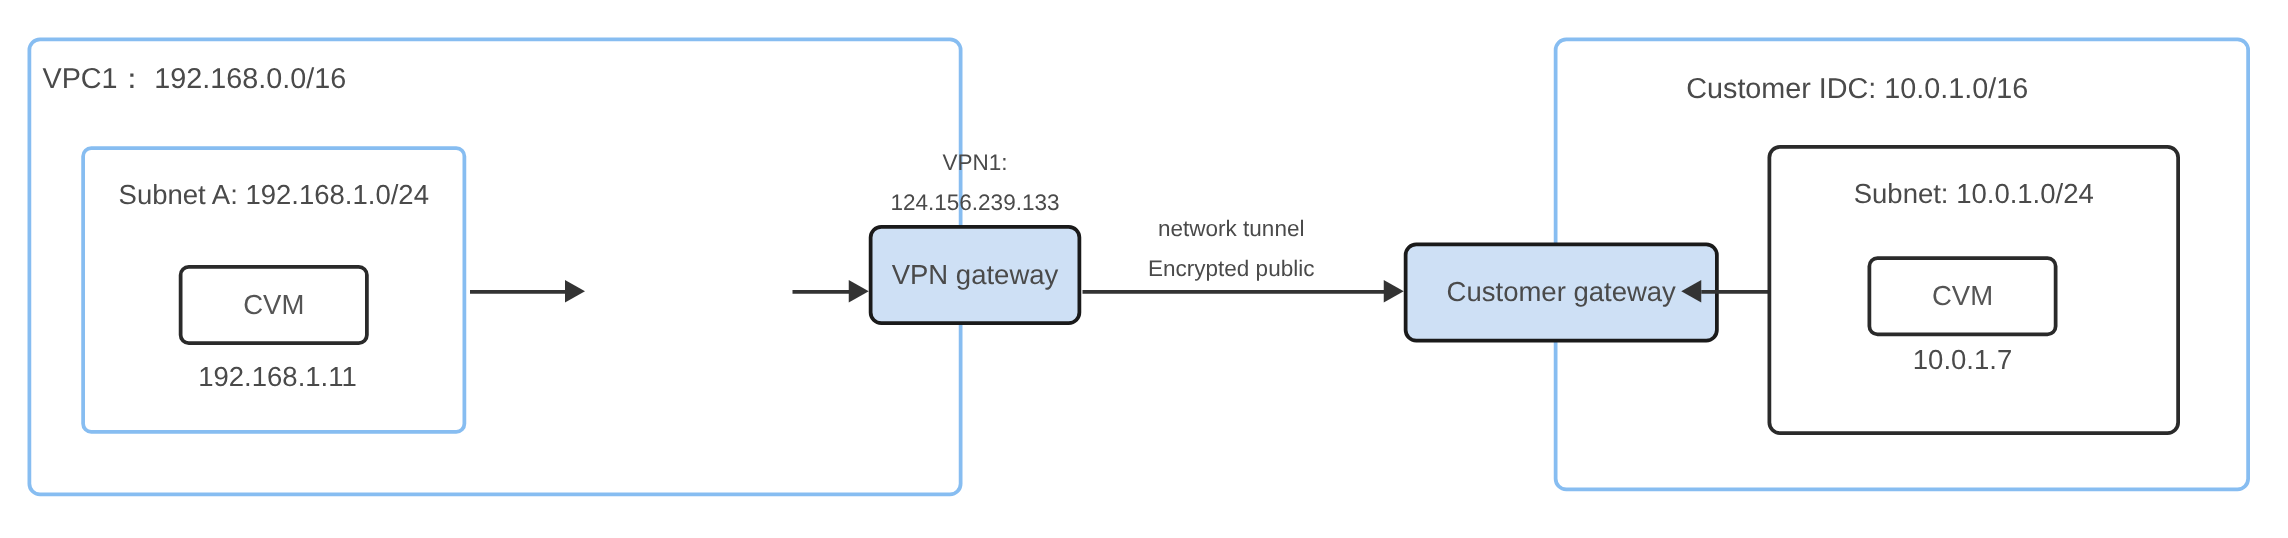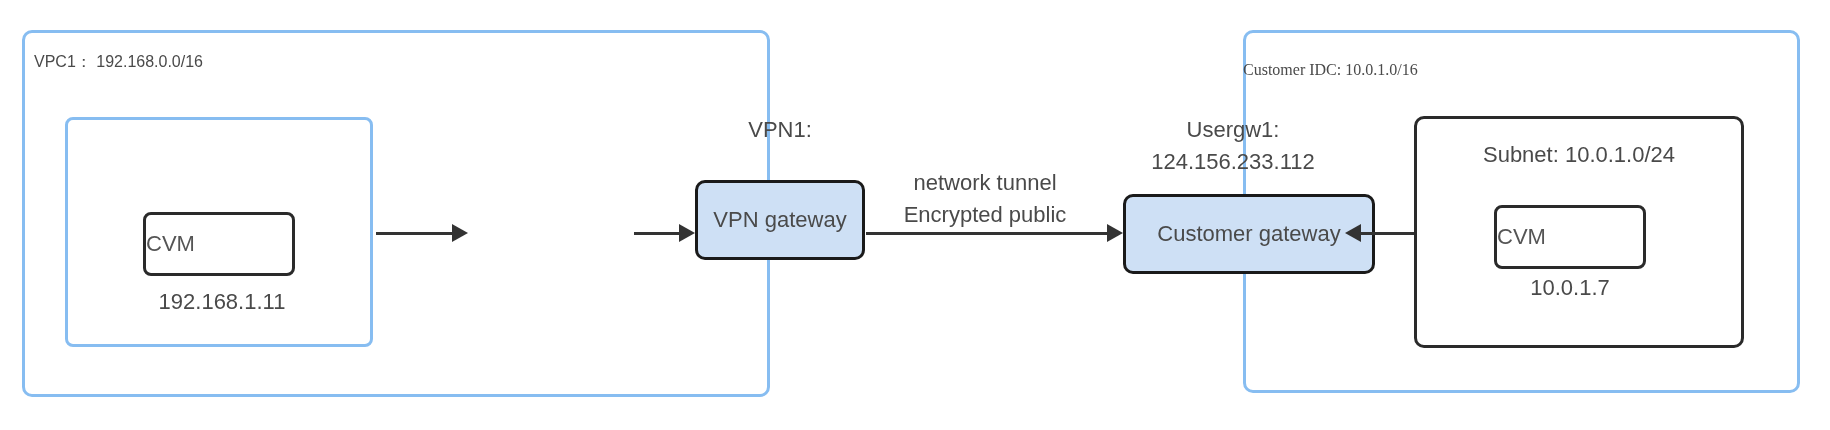--- a/index.html
+++ b/index.html
@@ -26,21 +26,21 @@
   .dark-container {
     position: absolute;
     border: 3px solid #2a2a2a;
     border-radius: 10px;
     background: transparent;
   }
 
   .box-label {
     position: absolute;
     color: #4a4a4a;
-    font-size: 16px;
+    font-size: 23px;
     line-height: 28px;
     white-space: pre;
   }
 
   .centered-label {
     position: absolute;
     color: #4a4a4a;
     font-size: 22px;
     line-height: 26px;
     text-align: center;
@@ -60,29 +60,29 @@
   }
 
   
   .cvm-node {
     position: absolute;
     background: #ffffff;
     border: 3px solid #2a2a2a;
     border-radius: 8px;
     display: flex;
     align-items: center;
-    justify-content: flex-start;
+    justify-content: center;
     font-size: 22px;
     color: #555555;
   }
 
   .caption {
     position: absolute;
     text-align: center;
-    font-size: 22px;
+    font-size: 18px;
     line-height: 32px;
     color: #4a4a4a;
   }
 
   .arrow-line {
     position: absolute;
     top: 232px;
     height: 3px;
     background: #333333;
   }
@@ -105,54 +105,52 @@
 </style>
 </head>
 <body>
 
 <div class="canvas">
 
   <div class="container-box" style="left:22px; top:30px; width:748px; height:367px;"></div>
   <div class="box-label" style="left:34px; top:48px;">VPC1： 192.168.0.0/16</div>
 
   <div class="container-box" style="left:65px; top:117px; width:308px; height:230px; border-radius:8px;"></div>
+  <div class="centered-label" style="left:65px; top:143px; width:308px;">Subnet A: 192.168.1.0/24</div>
 
   <div class="cvm-node" style="left:143px; top:212px; width:152px; height:64px;">
     <span>CVM</span>
   </div>
   <div class="centered-label" style="left:146px; top:289px; width:152px;">192.168.1.11</div>
 
   <div class="arrow-line" style="left:376px; width:78px;"></div>
   <div class="arrow-head-right" style="left:452px;"></div>
 
 
   <div class="arrow-line" style="left:634px; width:46px;"></div>
   <div class="arrow-head-right" style="left:679px;"></div>
 
   <div class="caption" style="left:670px; top:114px; width:220px;">
     <div>VPN1:</div>
+    <div>124.156.239.133</div>
   </div>
   <div class="node" style="left:695px; top:180px; width:170px; height:80px;">
     <span>VPN gateway</span>
   </div>
 
   <div class="caption" style="left:875px; top:167px; width:220px;">
     <div>network tunnel</div>
     <div>Encrypted public</div>
   </div>
   <div class="arrow-line" style="left:866px; width:242px;"></div>
   <div class="arrow-head-right" style="left:1107px;"></div>
 
   <div class="container-box" style="left:1243px; top:30px; width:557px; height:363px;"></div>
-  <div class="box-label" style="left:1243px; top:56px;font-family:Liberation Serif, serif;">Customer IDC: 10.0.1.0/16</div>
+  <div class="box-label" style="left:1349px; top:56px;">Customer IDC: 10.0.1.0/16</div>
 
-  <div class="caption" style="left:1123px; top:114px; width:220px;">
-    <div>Usergw1:</div>
-    <div>124.156.233.112</div>
-  </div>
   <div class="node" style="left:1123px; top:194px; width:252px; height:80px;">
     <span>Customer gateway</span>
   </div>
 
   <div class="arrow-head-left" style="left:1345px;"></div>
   <div class="arrow-line" style="left:1361px; width:54px;"></div>
 
   <div class="dark-container" style="left:1414px; top:116px; width:330px; height:232px;"></div>
   <div class="centered-label" style="left:1414px; top:142px; width:330px;">Subnet: 10.0.1.0/24</div>
 

